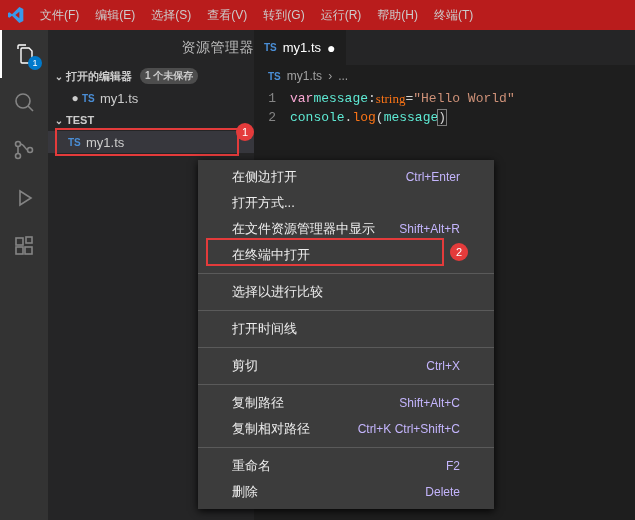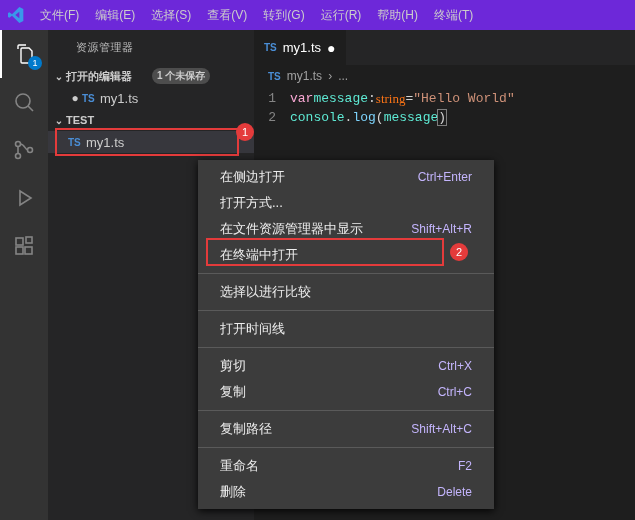--- a/index.html
+++ b/index.html
@@ -9,21 +9,21 @@
   font-family: "Segoe UI", "Microsoft YaHei", sans-serif;
   font-size: 13px;
   color: #cccccc;
   overflow: hidden;
   position: relative;
 }
 
 
 .titlebar {
   height: 30px;
-  background: #6d28d9;
+  background: #b91c1c;
   display: flex;
   align-items: center;
   padding: 0 6px;
 }
 .titlebar .vscode-icon { width: 20px; height: 20px; margin-right: 6px; display:flex;align-items:center;justify-content:center;}
 .menu-item { padding: 0 8px; height: 30px; line-height: 30px; color: #ccc; font-size: 12px; cursor: default; }
 
 
 .main { display: flex; height: calc(520px - 30px); }
 
@@ -51,33 +51,34 @@
   min-width: 14px; height: 14px; line-height: 14px;
   text-align: center;
 }
 
 .sidebar {
   width: 206px;
   background: #252526;
 }
 .side-title {
   height: 35px; line-height: 35px;
-  padding-left: 28px;
-  font-size: 11px; color: #bbb;
+  padding-left: 0;
+  font-size: 14px; color: #bbb;
   letter-spacing: 0.5px;
+  text-align: right;
 }
 .section-header {
   display: flex; align-items: center;
   height: 22px; padding-left: 4px;
   font-size: 11px; font-weight: bold; color:#ccc;
 }
 .section-header .chev { width:14px; text-align:center; font-size:10px;}
 .badge-dark {
   background:#4d4d4d; color:#ccc; font-size:10px;
-  padding:1px 5px; border-radius:8px; margin-left:20px;
+  padding:1px 5px; border-radius:8px; margin-left:8px;
 }
 .file-row {
   display:flex; align-items:center;
   height:22px; padding-left:20px;
   color:#ccc;
 }
 .file-row .dot { width:14px; font-size:12px; color:#ccc; text-align:center;}
 .file-row .fic { width:18px; color:#4a8ed6; font-size:10px; font-weight:bold;}
 .file-row.selected { background:#37373d; }
 
@@ -107,37 +108,37 @@
 .code {
   font-family: Consolas, "Courier New", monospace;
   font-size:13px; padding:2px 0;
 }
 .code-line { display:flex; height:19px; align-items:center;}
 .lineno { width:36px; text-align:right; padding-right:14px; color:#858585;}
 .tok-kw { color:#f9a8d4; }
 .tok-var { color:#5eead4; }
 .tok-type { color:#f97316;font-family:Liberation Serif, serif; }
 .tok-str { color:#ce9178; }
-.tok-fn { color:#7dd3fc; }
+.tok-fn { color:#f97316; }
 .tok-pn { color:#d4d4d4; }
 .cursor-box { outline:1px solid #7e7e7e; }
 
 
 .ctxmenu {
   position:absolute;
   left:198px; top:160px;
   width:296px;
   background:#3c3c3c;
   box-shadow:0 2px 8px rgba(0,0,0,0.9);
   color:#eee;
   padding:4px 0;
 }
 .ctx-item {
   display:flex; justify-content:space-between;
-  padding:0 22px; height:26px; line-height:26px;
+  padding:0 34px; height:26px; line-height:26px;
   font-size:13px;
 }
 .ctx-item .short { color:#c4b5fd; font-size:12px;}
 .ctx-sep { height:1px; background:#5a5a5a; margin:5px 0;}
 .redbox2 {
   position:absolute; border:2px solid #e43b3b;
   left:206px; top:238px; width:238px; height:28px;
 }
 </style>
 </head>
@@ -286,29 +287,29 @@
     </div>
     <div class="ctx-sep"></div>
     <div class="ctx-item">
       <span>打开时间线</span>
     </div>
     <div class="ctx-sep"></div>
     <div class="ctx-item">
       <span>剪切</span>
       <span class="short">Ctrl+X</span>
     </div>
-    <div class="ctx-item">
-      <span>复制</span>
-      <span class="short">Ctrl+C</span>
-    </div>
     <div class="ctx-sep"></div>
     <div class="ctx-item">
       <span>复制路径</span>
       <span class="short">Shift+Alt+C</span>
     </div>
+    <div class="ctx-item">
+      <span>复制相对路径</span>
+      <span class="short">Ctrl+K Ctrl+Shift+C</span>
+    </div>
     <div class="ctx-sep"></div>
     <div class="ctx-item">
       <span>重命名</span>
       <span class="short">F2</span>
     </div>
     <div class="ctx-item">
       <span>删除</span>
       <span class="short">Delete</span>
     </div>
   </div>

